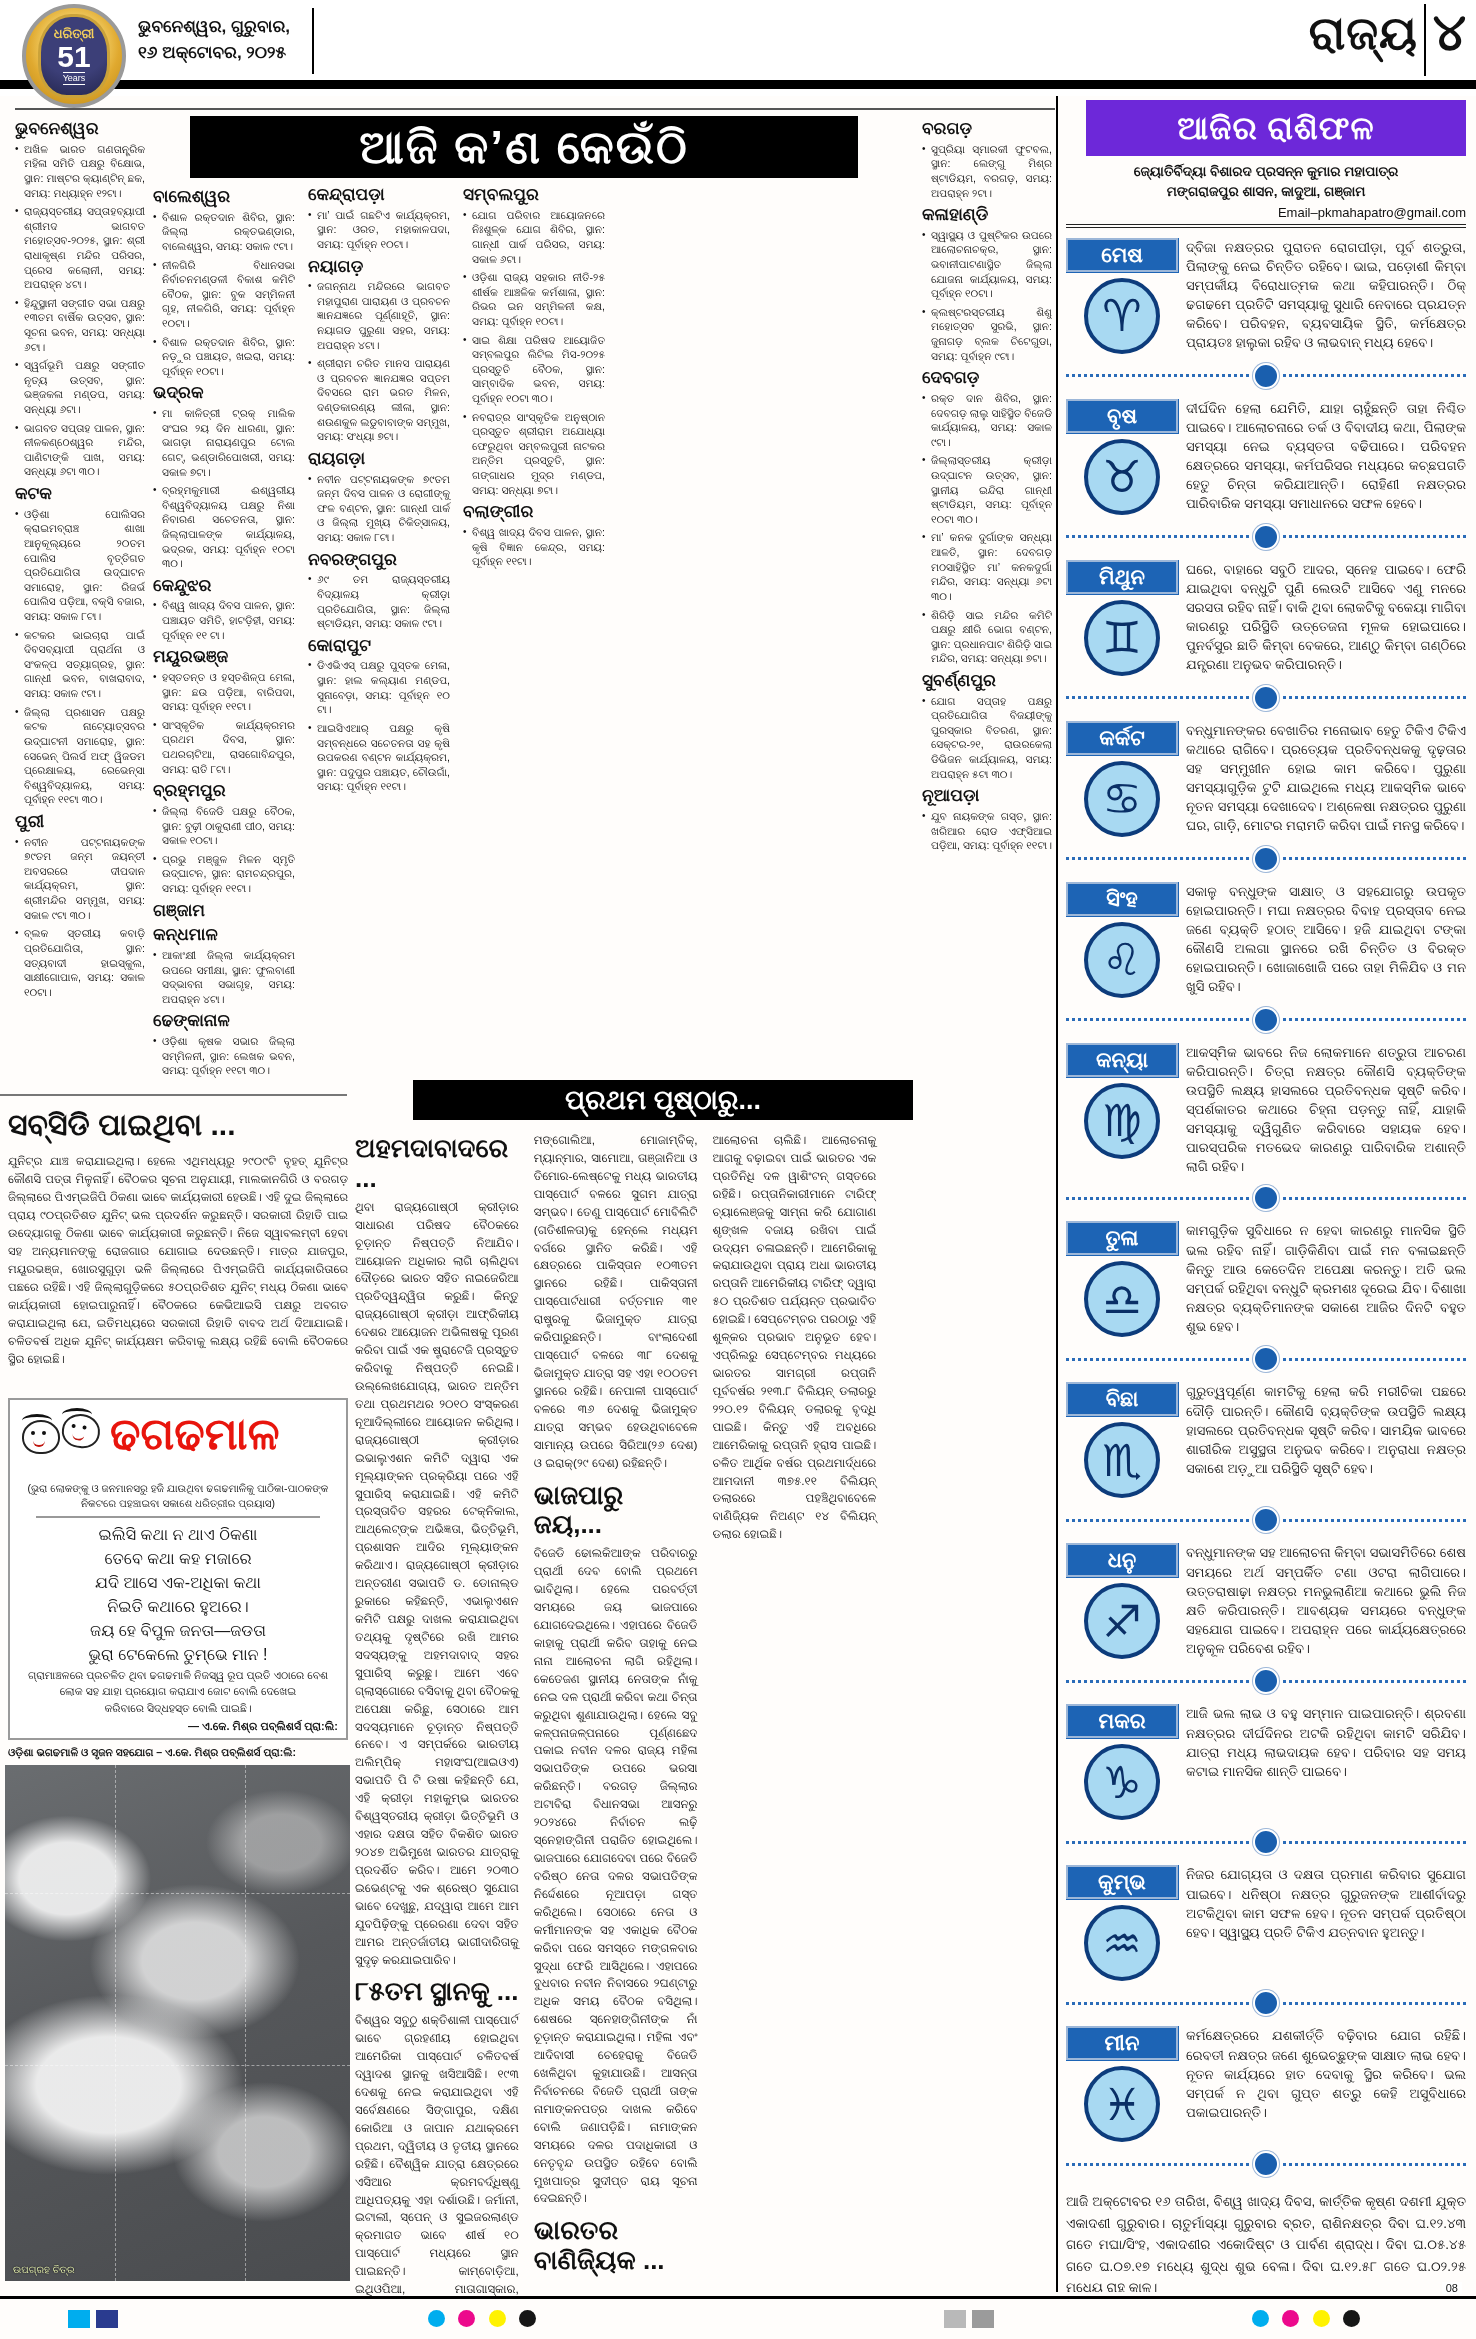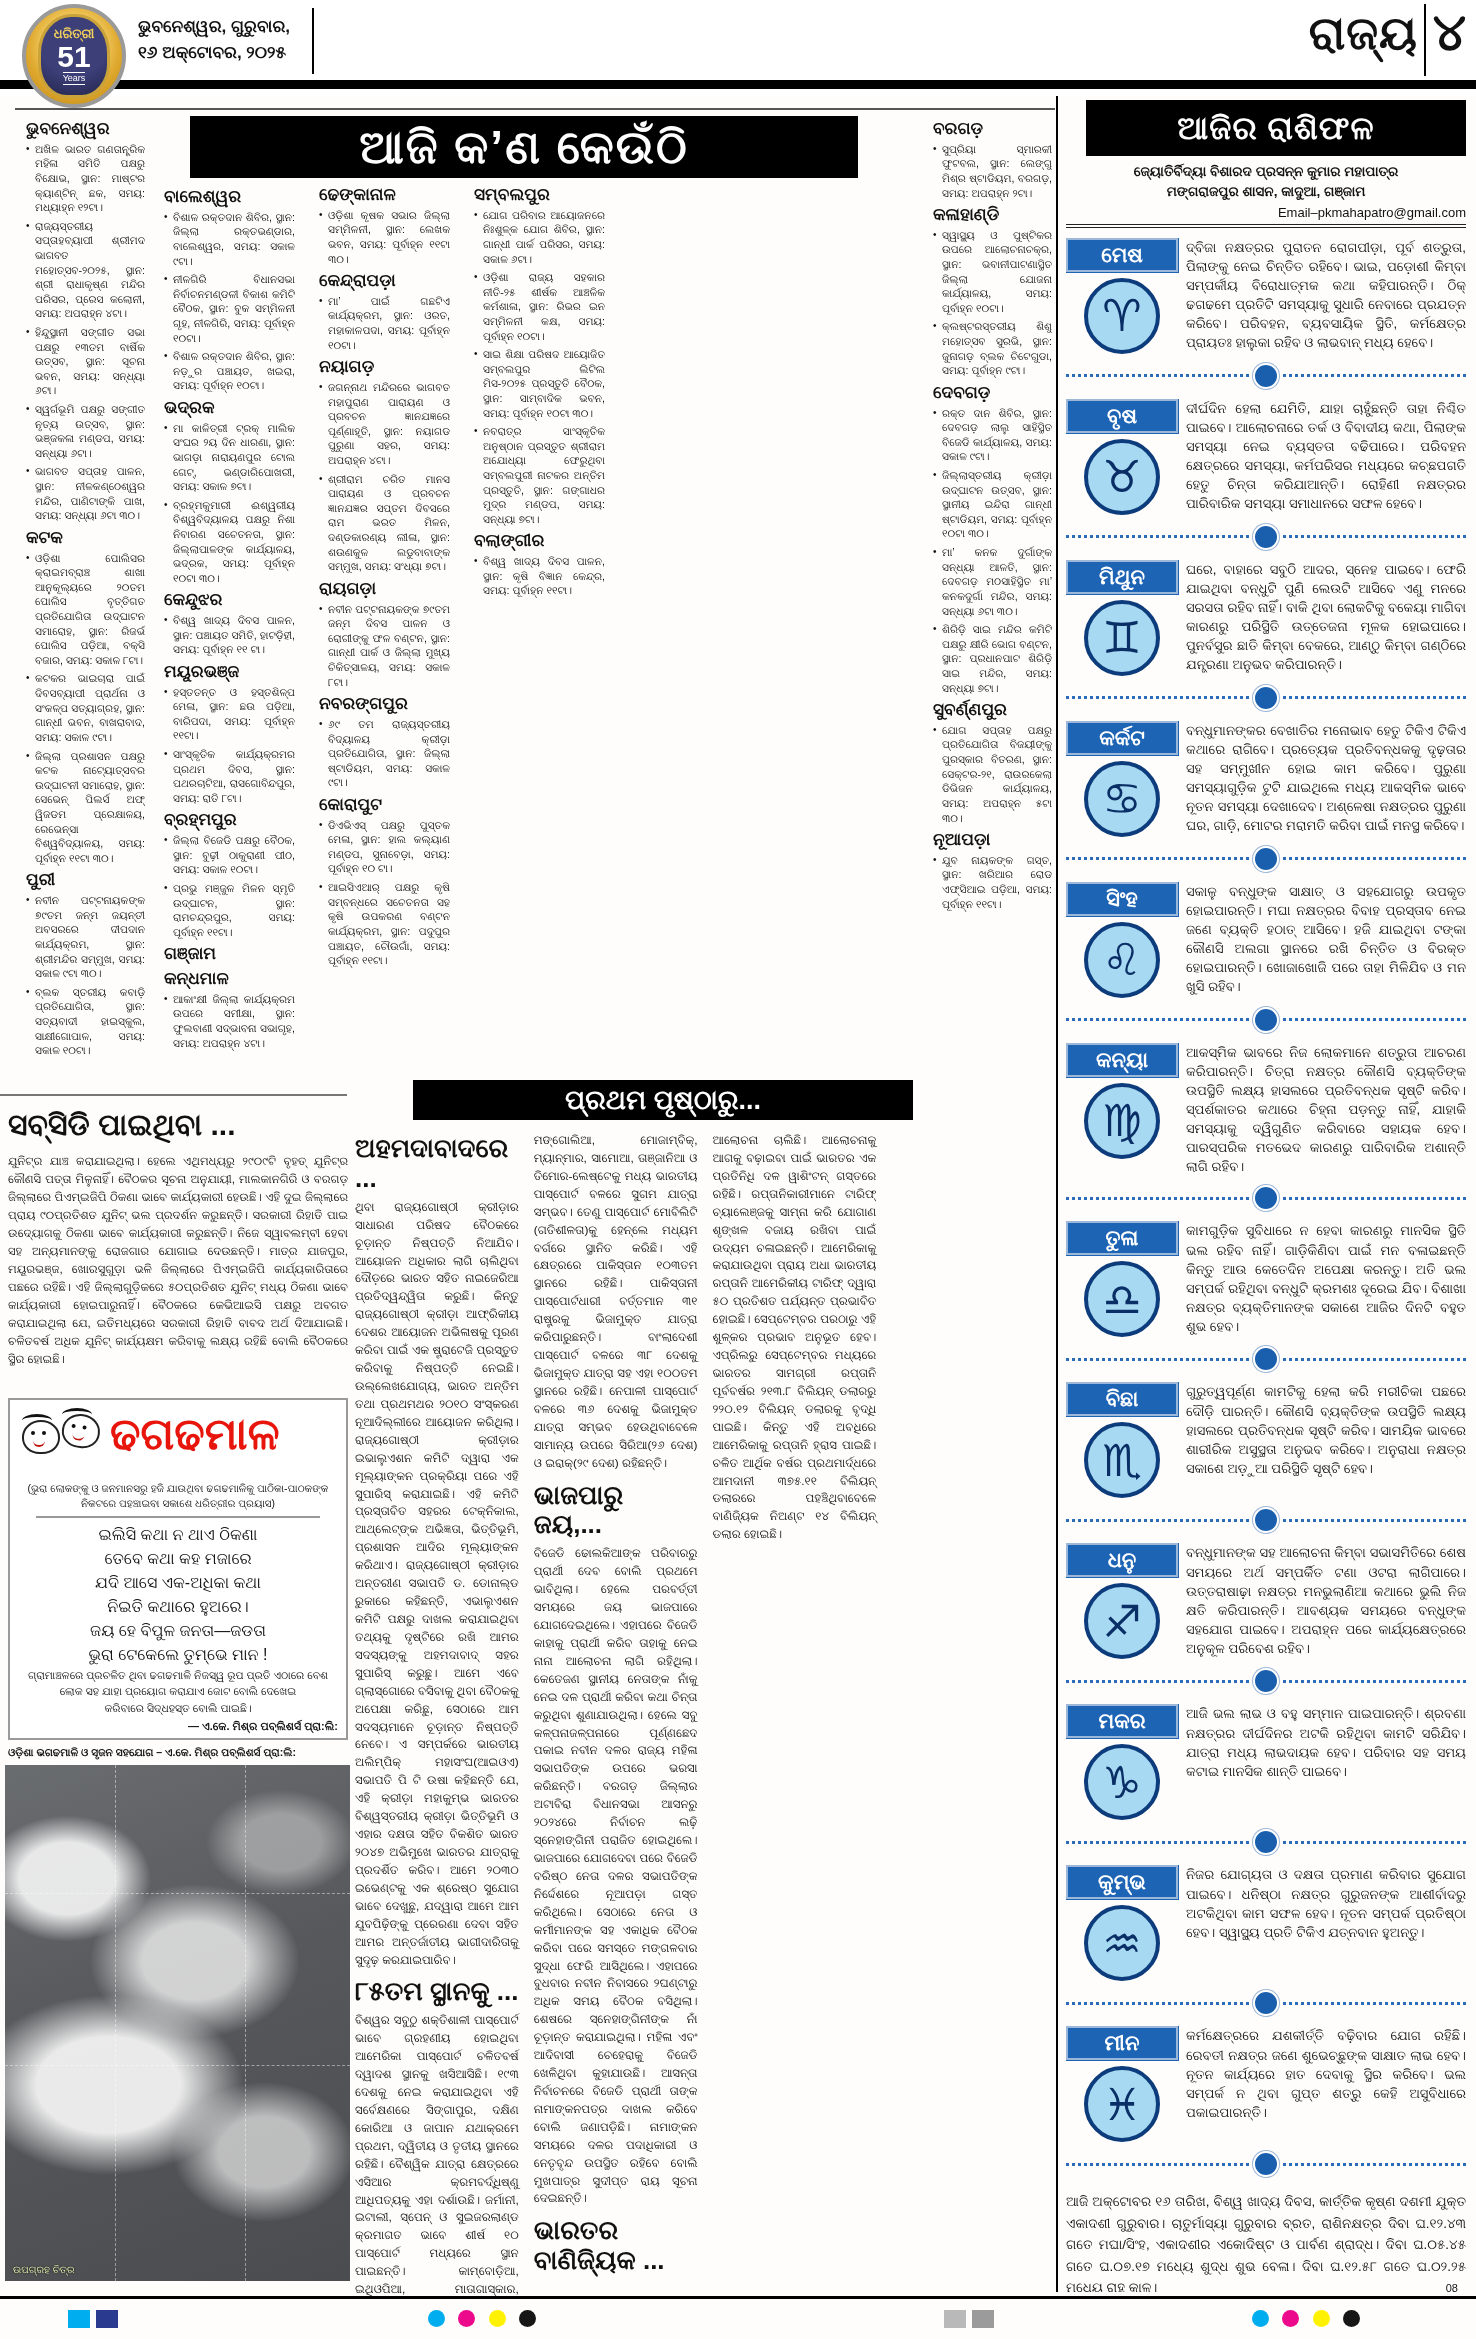--- a/index.html
+++ b/index.html
@@ -25,21 +25,21 @@
   .pageno-sep{position:absolute;right:50px;top:4px;width:2px;height:72px;background:#000;}
   .pageno{position:absolute;right:10px;top:2px;font-size:52px;font-weight:bold;}
 
   
   .listing-banner{position:absolute;left:190px;top:116px;width:668px;height:62px;background:#000;color:#fff;
         display:flex;align-items:center;justify-content:center;font-size:46px;font-weight:bold;letter-spacing:2px;}
   .l-col{position:absolute;top:118px;overflow:hidden;}
   .l-left{left:15px;width:130px;height:962px;}
   .l-mid{left:153px;top:186px;width:762px;height:894px;column-count:5;column-gap:13px;column-fill:auto;}
   .l-right{left:922px;width:130px;height:962px;}
-  .sec{break-inside:avoid-column;margin-bottom:6px;margin-left:11px;}
+  .sec{break-inside:avoid-column;margin-bottom:6px;}
   .sec-h{font-size:17px;font-weight:bold;margin:2px 0 3px;line-height:1.1;}
   .sec-item{font-size:10.6px;line-height:1.38;text-align:justify;margin:0 0 4px 9px;position:relative;word-break:break-word;}
   .sec-item::before{content:"•";position:absolute;left:-9px;top:0;font-size:10px;}
 
   
   .vrule{position:absolute;left:1056px;top:96px;width:2px;height:2196px;background:#000;}
 
   
   .bl-rule{position:absolute;left:0;top:1094px;width:347px;height:2px;background:#777;}
   .lead-head{position:absolute;left:8px;top:1108px;width:340px;font-size:30px;font-weight:bold;}
@@ -77,21 +77,21 @@
   .fp-banner{position:absolute;left:413px;top:1080px;width:500px;height:40px;background:#000;color:#fff;
         display:flex;align-items:center;justify-content:center;font-size:27px;font-weight:bold;}
   .cont{position:absolute;left:355px;top:1132px;width:700px;height:1168px;column-count:4;column-gap:15px;
         column-fill:auto;overflow:hidden;}
   .story{margin-bottom:8px;}
   .story-h{font-size:26px;font-weight:bold;line-height:1.15;margin:2px 0 5px;}
   .story-b{font-size:11.8px;line-height:1.52;text-align:justify;word-break:break-word;}
 
   
   .rashi{position:absolute;left:1066px;top:100px;width:400px;height:2192px;overflow:hidden;}
-  .rashi-title{margin-left:20px;height:56px;background:#000000;color:#fff;display:flex;align-items:center;
+  .rashi-title{margin-left:20px;height:56px;background:#6d28d9;color:#fff;display:flex;align-items:center;
         justify-content:center;font-size:32px;font-weight:bold;letter-spacing:1px;}
   .rashi-by{font-size:13.5px;text-align:center;line-height:1.5;margin-top:6px;font-weight:bold;}
   .rashi-email{font-size:13px;text-align:right;border-bottom:4px double #222;padding-bottom:4px;margin-top:2px;}
   .sign{margin-top:10px;overflow:hidden;}
   .sign-fig{float:left;width:112px;margin-right:8px;}
   .sign-label{background:#1d64b5;border:2px solid #9db7d8;outline:1px solid #1d64b5;color:#fff;text-align:center;
         font-size:21px;font-weight:bold;padding:3px 0;}
   .sign-circle{width:76px;height:76px;margin:6px auto 0;border-radius:50%;background:#a8d9f2;
         border:4px solid #0d3c7c;display:flex;align-items:center;justify-content:center;
         font-size:44px;color:#0a2f66;font-family:"DejaVu Sans",sans-serif;}

